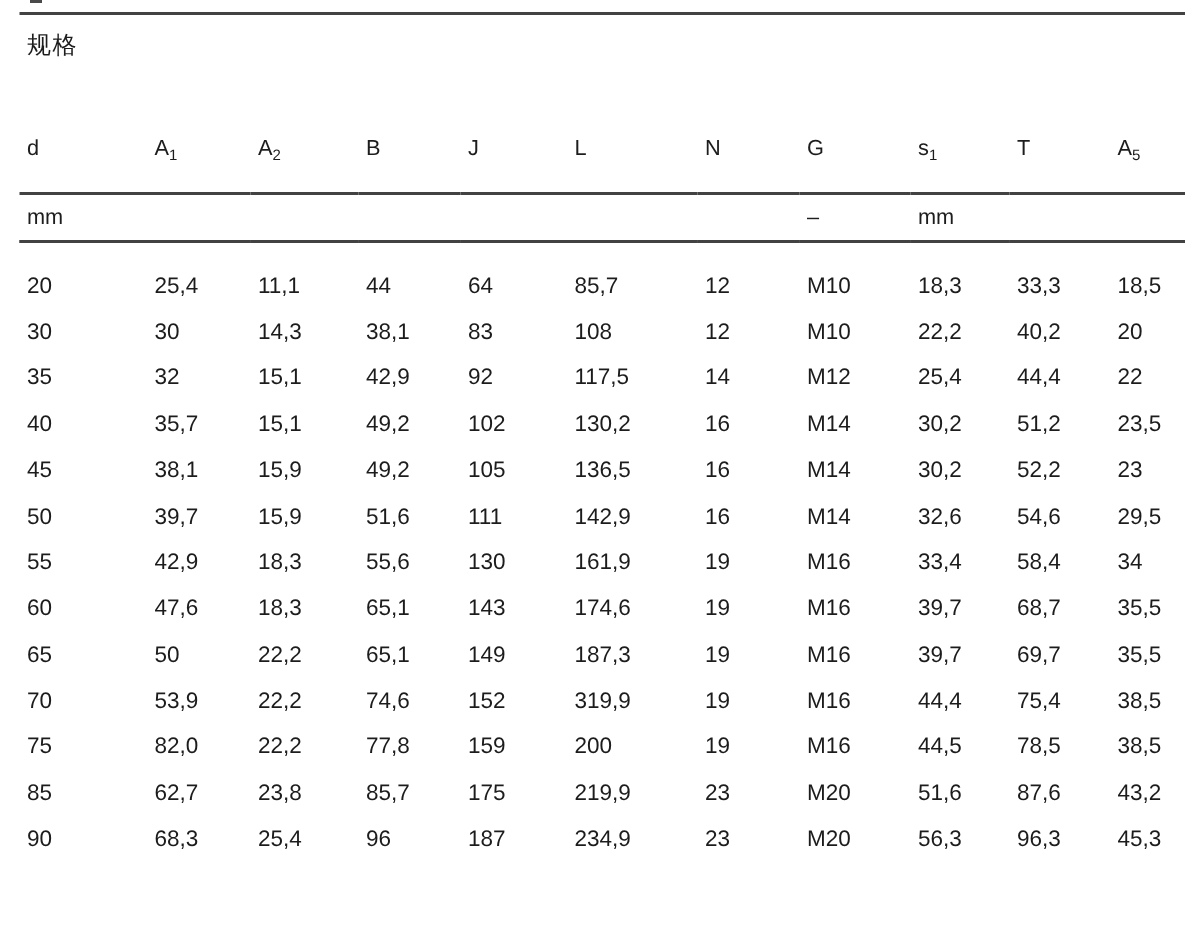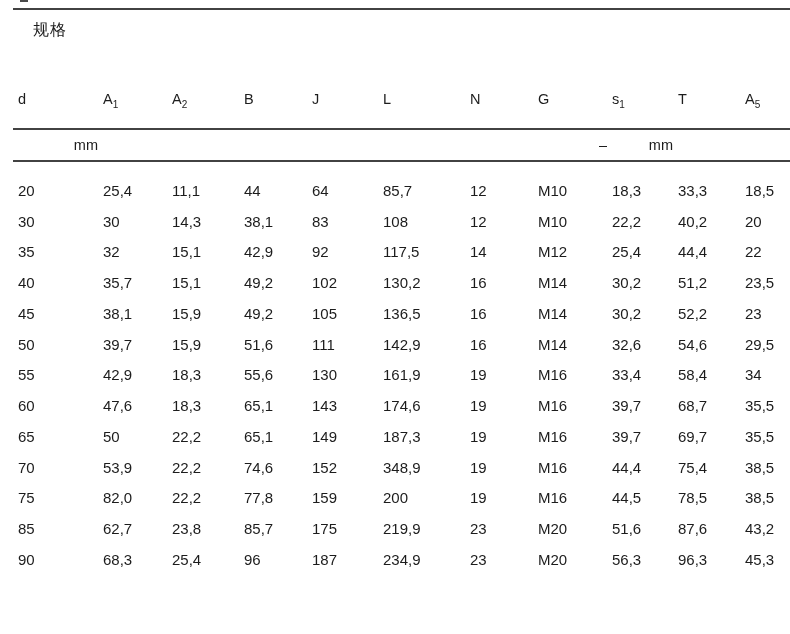--- a/index.html
+++ b/index.html
@@ -32,21 +32,20 @@
     height: 2px;
     background: #424242;
   }
   .title {
     position: absolute;
     left: 18px;
     top: 20px;
     font-size: 16px;
     letter-spacing: 1px;
     color: #1d1d1d;
-    margin-left: 15px;
   }
   table.spec {
     position: absolute;
     left: 13px;
     top: 40px;
     width: 777px;
     border-collapse: collapse;
     table-layout: fixed;
   }
   table.spec th,
@@ -68,21 +67,20 @@
   tr.hdr th sub {
     font-size: 10px;
     line-height: 0;
   }
   tr.units td {
     height: 30px;
     vertical-align: middle;
     border-bottom: 2px solid #424242;
     font-size: 14.5px;
     color: #1d1d1d;
-    text-align: right;
   }
   tbody.data td {
     height: 30.75px;
     vertical-align: middle;
     font-size: 15px;
     color: #1c1c1c;
   }
   tbody.data tr:first-child td {
     padding-top: 13px;
   }
@@ -254,21 +252,21 @@
           <td>39,7</td>
           <td>69,7</td>
           <td>35,5</td>
         </tr>
         <tr>
           <td>70</td>
           <td>53,9</td>
           <td>22,2</td>
           <td>74,6</td>
           <td>152</td>
-          <td>348,9</td>
+          <td>319,9</td>
           <td>19</td>
           <td>M16</td>
           <td>44,4</td>
           <td>75,4</td>
           <td>38,5</td>
         </tr>
         <tr>
           <td>75</td>
           <td>82,0</td>
           <td>22,2</td>

